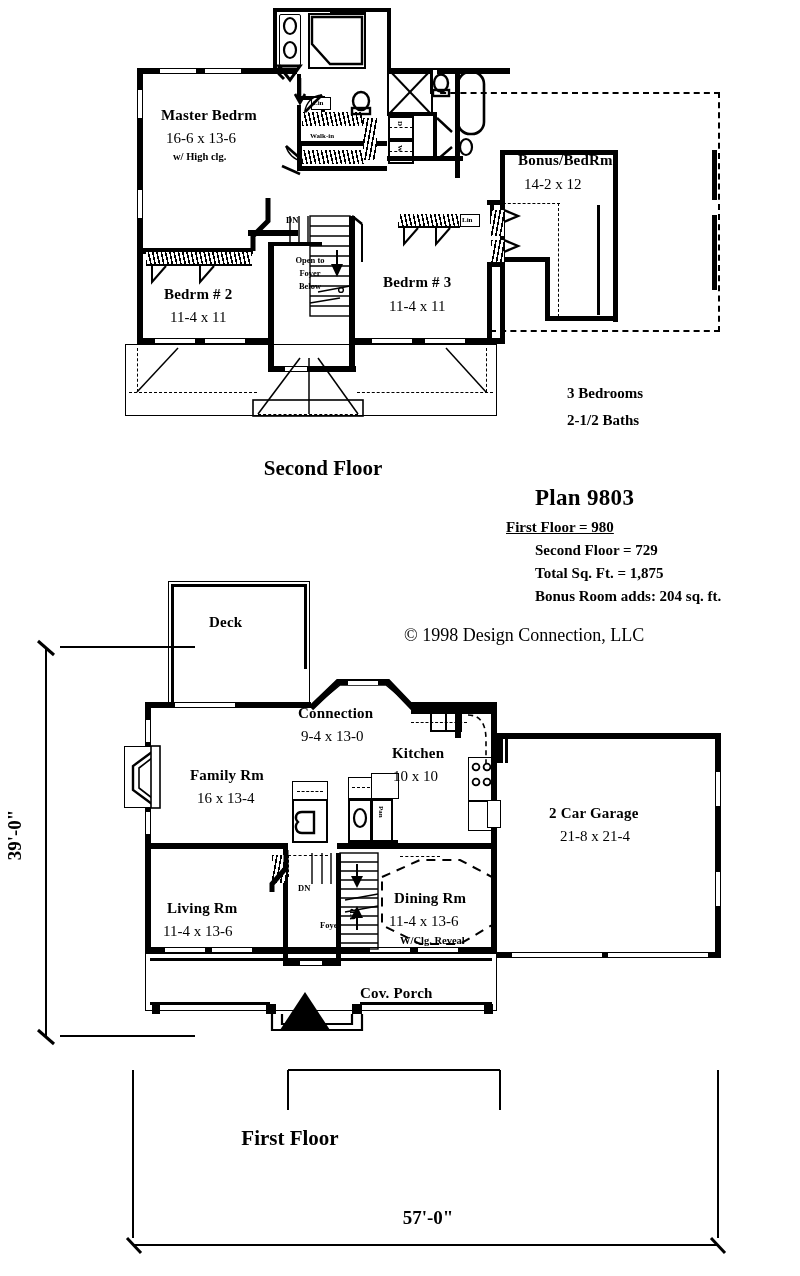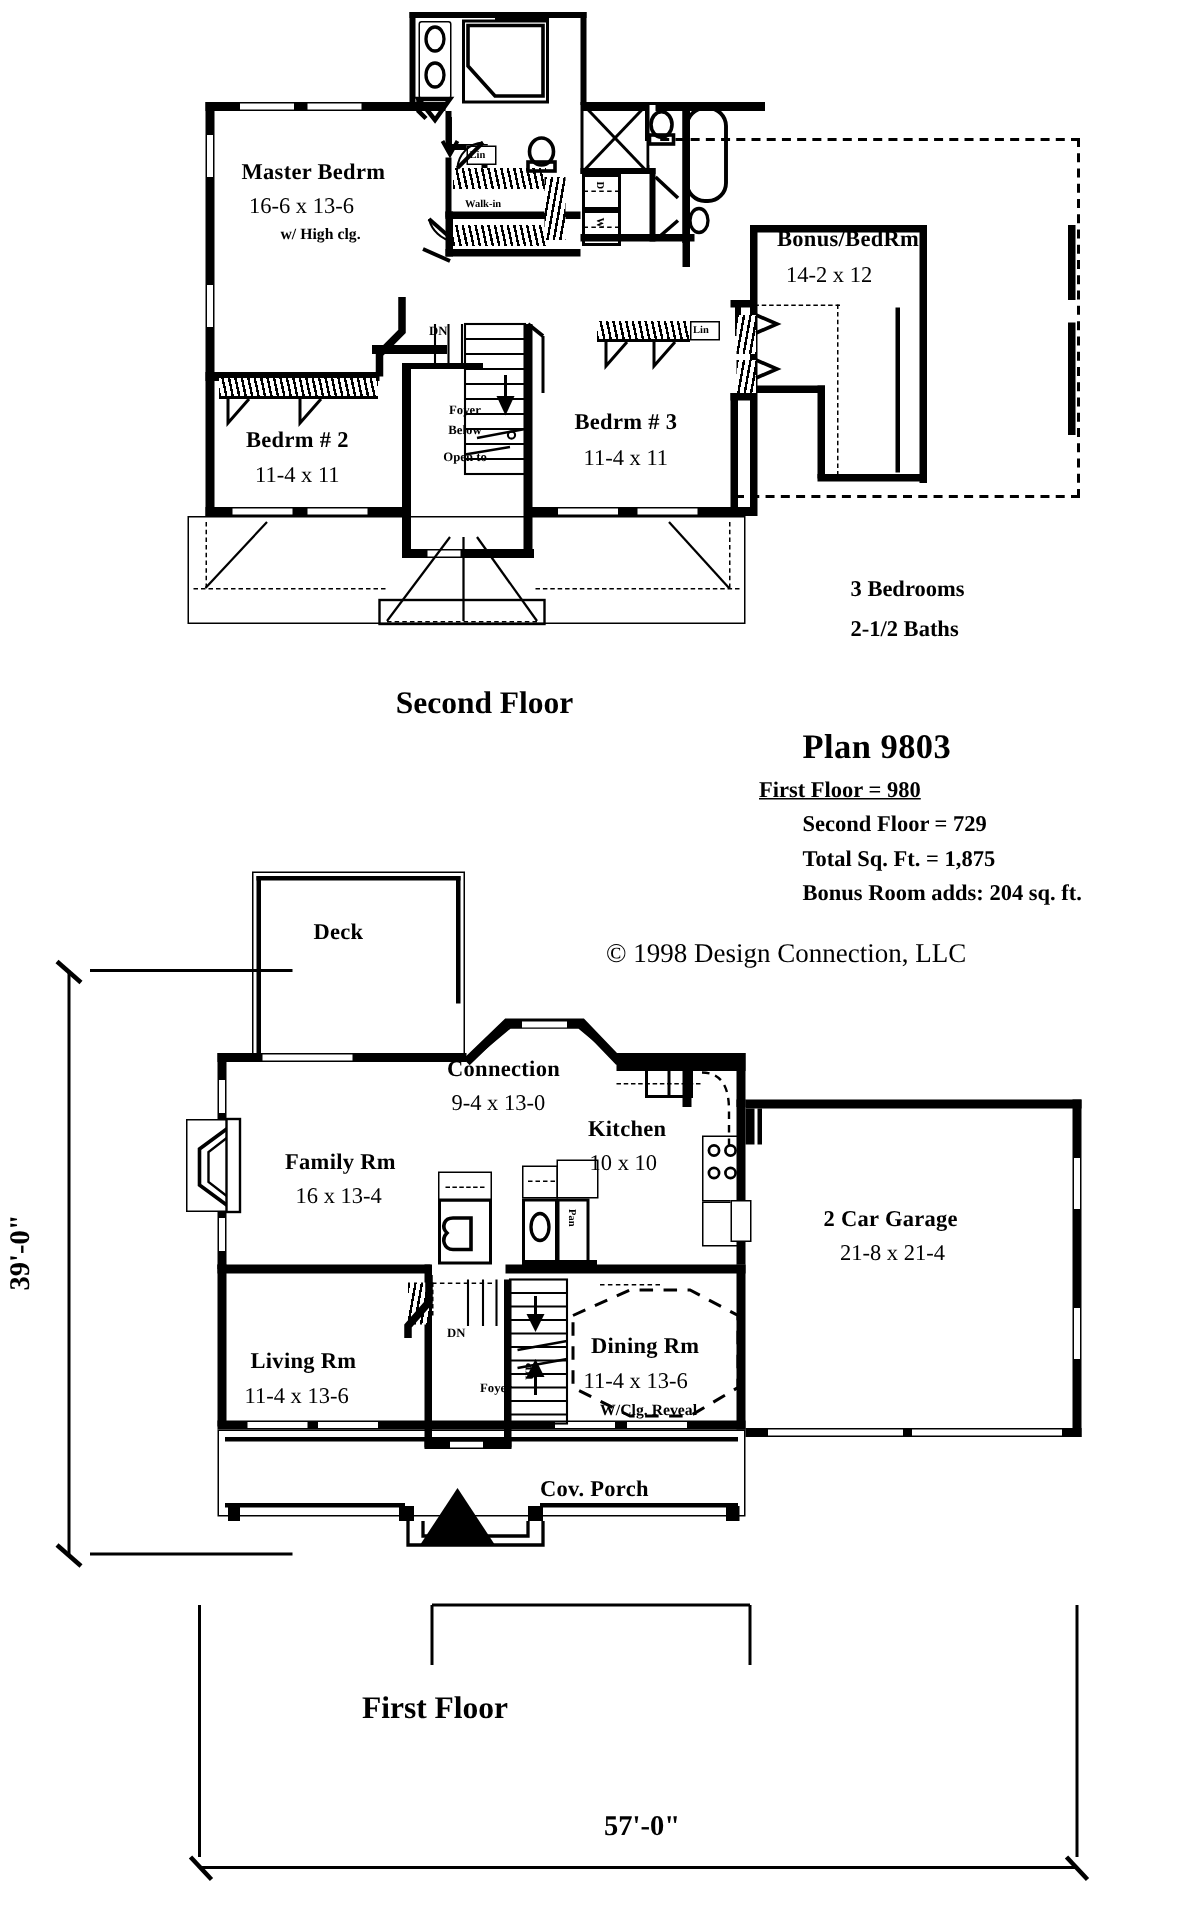--- a/index.html
+++ b/index.html
@@ -108,21 +108,21 @@
       </g>
       <path d="M337 250 L337 268" stroke="#000" stroke-width="2"></path>
       <path d="M331 264 L343 264 L337 277 Z" fill="#000"></path>
       <path d="M318 292 L350 286" stroke="#000" stroke-width="1.6"></path>
       <path d="M310 303 L340 298" stroke="#000" stroke-width="1.6"></path>
       <circle cx="341" cy="290" r="2.4" fill="none" stroke="#000" stroke-width="1.4"></circle>
       <line x1="352" y1="216" x2="362" y2="224" stroke="#000" stroke-width="2.6"></line>
       <line x1="362" y1="224" x2="362" y2="262" stroke="#000" stroke-width="2"></line>
     </svg>
     <div class="tx tiny2" style="left:286px;top:216px;">DN</div>
-    <div class="tx tiny2 ctr" style="left:310px;top:256px;margin-top:44px;">Open to</div>
+    <div class="tx tiny2 ctr" style="left:310px;top:256px;">Open to</div>
     <div class="tx tiny2 ctr" style="left:310px;top:269px;">Foyer</div>
     <div class="tx tiny2 ctr" style="left:310px;top:282px;">Below</div>
 
     <div class="w" style="left:137px;top:248px;width:116px;height:6px;"></div>
     <div class="w" style="left:248px;top:230px;width:50px;height:6px;"></div>
     <svg class="ov">
       <path d="M253 251 L253 236 L268 221 L268 198" stroke="#000" stroke-width="5" fill="none"></path>
     </svg>
 
     <div class="hatch" style="left:146px;top:252px;width:106px;height:13px;"></div>
@@ -229,21 +229,21 @@
       <line x1="137" y1="392" x2="178" y2="348" stroke="#000" stroke-width="1.5"></line>
       <line x1="486" y1="392" x2="446" y2="348" stroke="#000" stroke-width="1.5"></line>
       <line x1="258" y1="414" x2="300" y2="358" stroke="#000" stroke-width="1.5"></line>
       <line x1="358" y1="414" x2="318" y2="358" stroke="#000" stroke-width="1.5"></line>
       <line x1="309" y1="358" x2="309" y2="414" stroke="#000" stroke-width="1.5"></line>
       <rect x="253" y="400" width="110" height="16" fill="none" stroke="#000" stroke-width="1.6"></rect>
     </svg>
 
     <div class="tx room-name" style="left:161px;top:108px;">Master Bedrm</div>
     <div class="tx room-dim" style="left:166px;top:131px;">16-6 x 13-6</div>
-    <div class="tx room-sub" style="left:187px;top:152px;">w/ High clg.</div>
+    <div class="tx room-sub" style="left:173px;top:152px;">w/ High clg.</div>
 
     <div class="tx room-name" style="left:518px;top:153px;">Bonus/BedRm</div>
     <div class="tx room-dim" style="left:524px;top:177px;">14-2 x 12</div>
 
     <div class="tx room-name" style="left:164px;top:287px;">Bedrm # 2</div>
     <div class="tx room-dim" style="left:170px;top:310px;">11-4 x 11</div>
 
     <div class="tx room-name" style="left:383px;top:275px;">Bedrm # 3</div>
     <div class="tx room-dim" style="left:389px;top:299px;">11-4 x 11</div>
 

